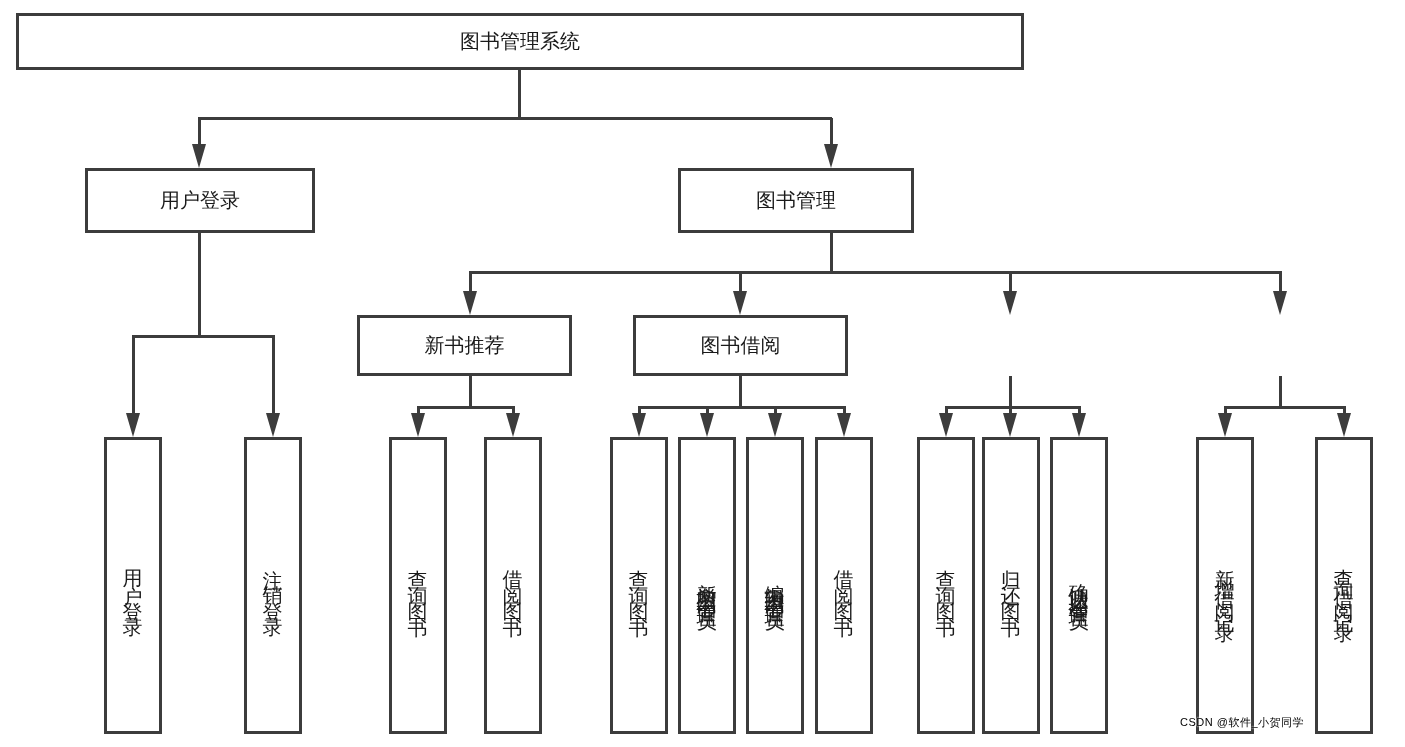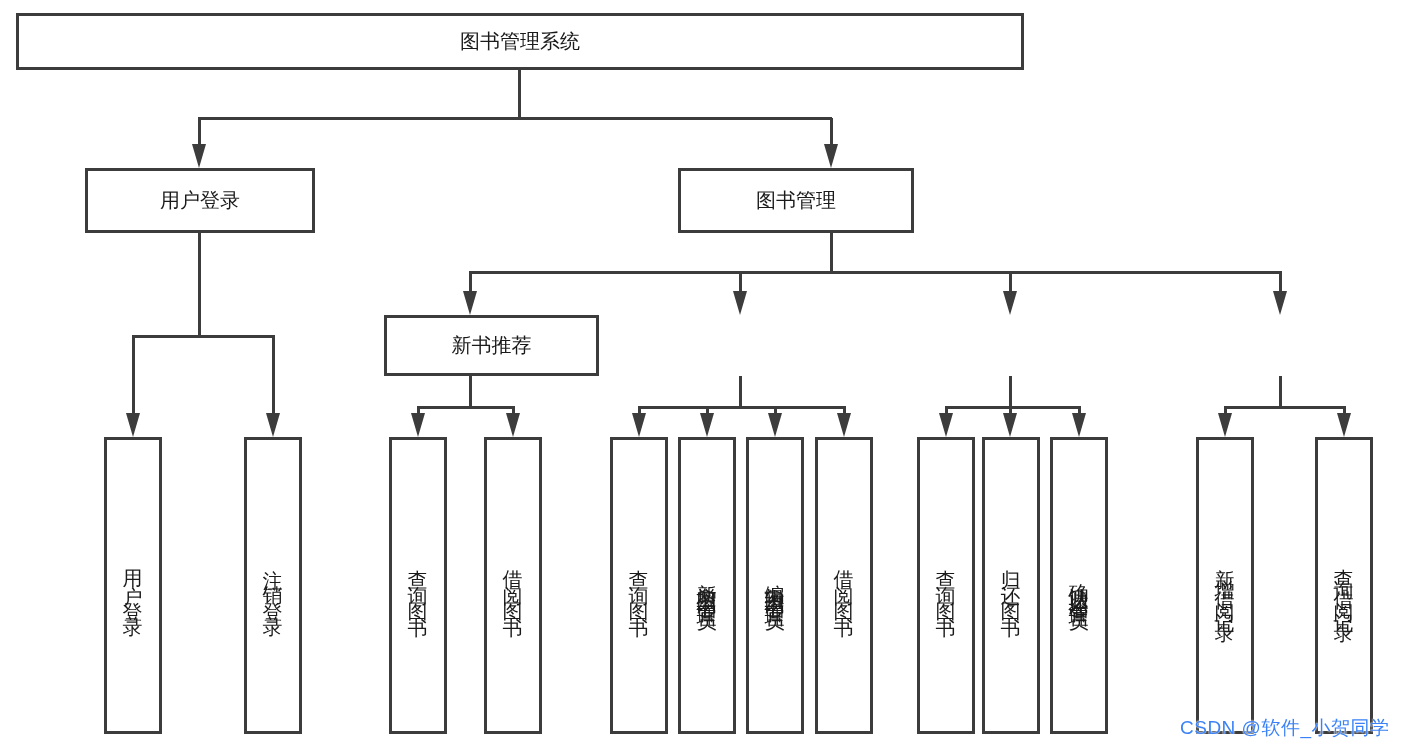--- a/index.html
+++ b/index.html
@@ -36,22 +36,22 @@
   .hline{position:absolute;height:3px;background:#3c3c3c;z-index:1;}
   .arw{
     position:absolute;width:0;height:0;z-index:1;
     border-left:7px solid transparent;
     border-right:7px solid transparent;
     border-top:24px solid #3c3c3c;
   }
   .watermark{
     position:absolute;
     left:1180px;top:715px;
-    font-size:19px;
-    color:#3b82f6;
+    font-size:11px;
+    color:#000000;
     letter-spacing:0.5px;
     z-index:6;
     text-shadow:0 0 2px #ffffff,0 0 2px #ffffff;
     white-space:nowrap;
   }
 </style>
 </head>
 <body>
 
 <div class="canvas">
@@ -119,22 +119,25 @@
     <span class="lbl">图书管理系统</span>
   </div>
 
   <div class="box l2" style="left:85px;width:230px;">
     <span class="lbl">用户登录</span>
   </div>
   <div class="box l2" style="left:678px;width:236px;">
     <span class="lbl">图书管理</span>
   </div>
 
-  <div class="box l3" style="left:384px;">
+  <div class="box l3" style="left:357px;">
     <span class="lbl">新书推荐</span>
+  </div>
+  <div class="box l3" style="left:633px;">
+    <span class="lbl">图书借阅</span>
   </div>
 
   <div class="box vbox" style="left:104px;">
     <span class="lbl ls-s">用户登录</span>
   </div>
   <div class="box vbox" style="left:244px;">
     <span class="lbl ls-s">注销登录</span>
   </div>
 
   <div class="box vbox" style="left:389px;">

